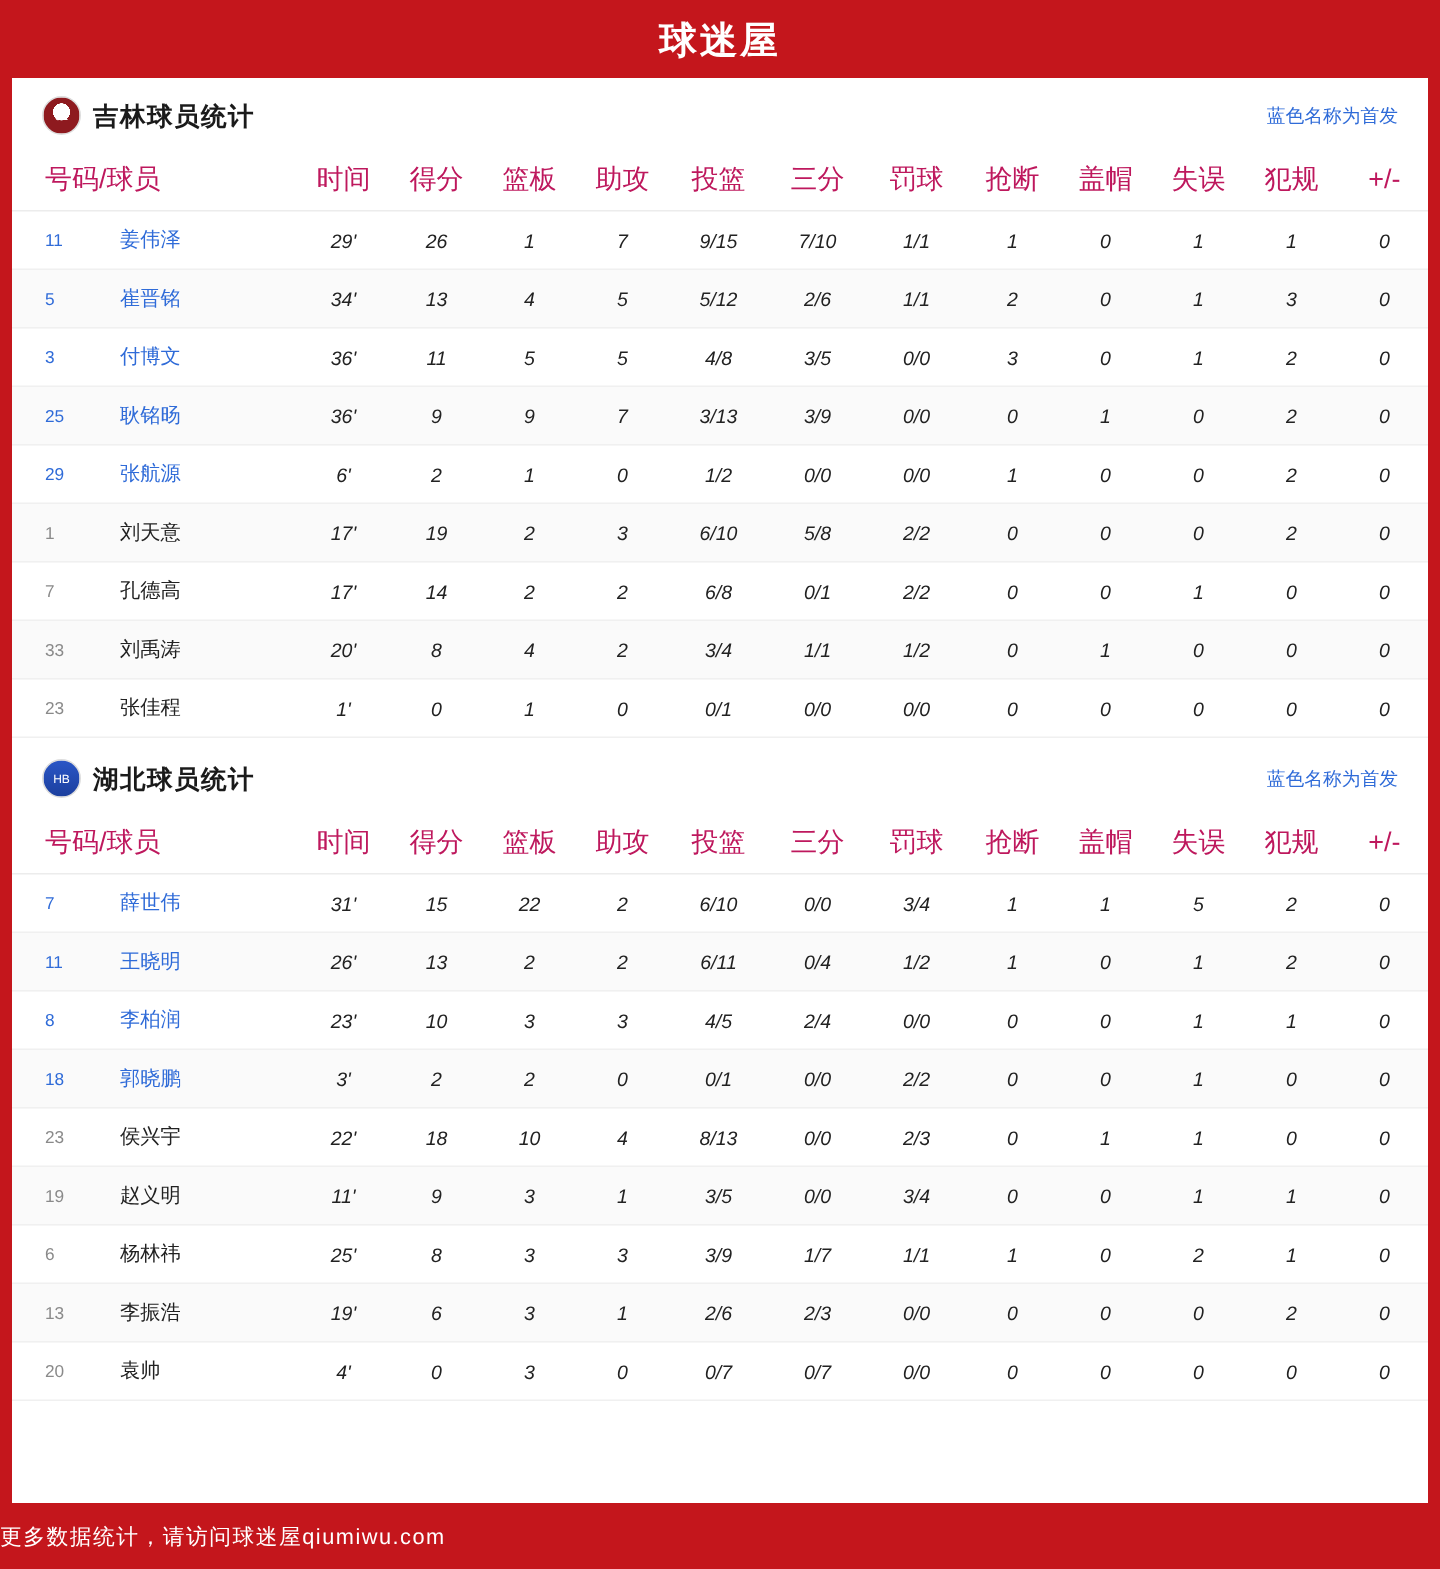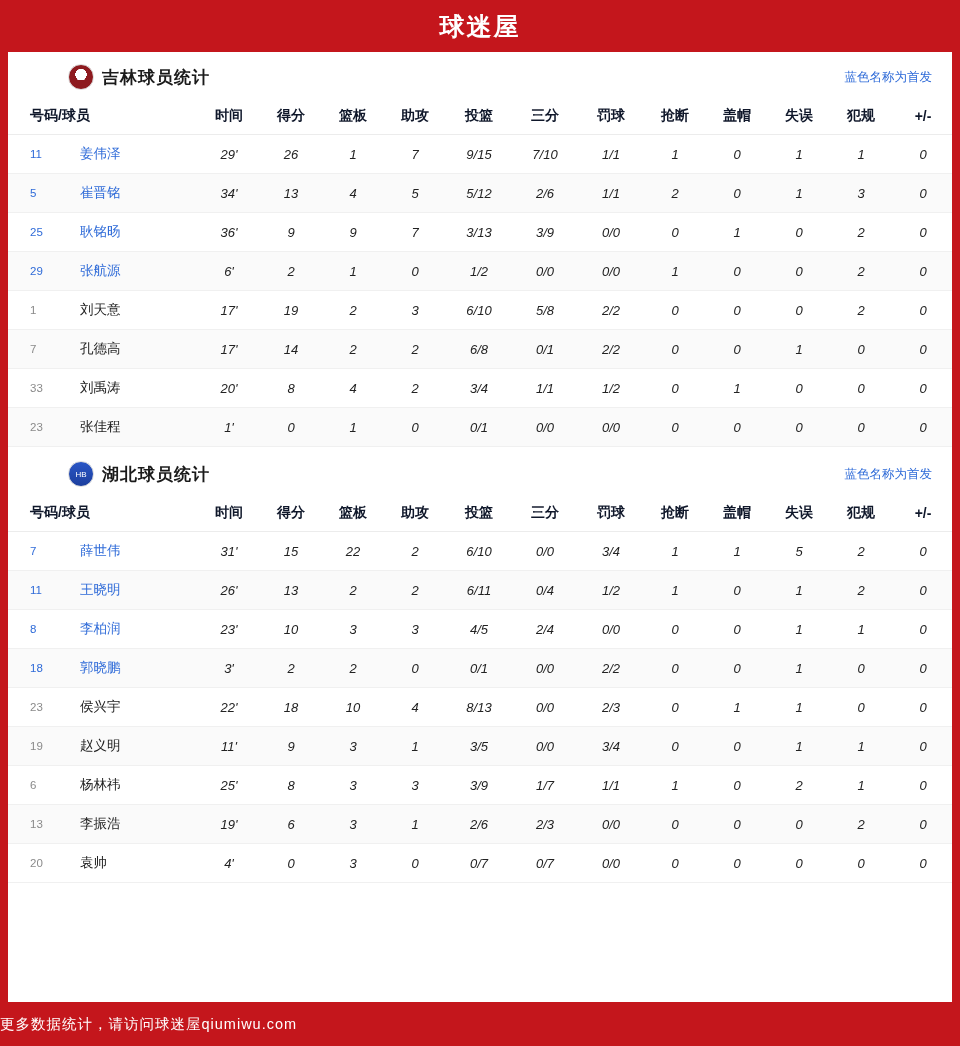--- a/index.html
+++ b/index.html
@@ -46,21 +46,20 @@
   }
   .team-logo {
     width: 26px; height: 26px;
     border-radius: 50%;
     background: #f2f2f2;
     border: 1px solid #ddd;
     display: flex; align-items: center; justify-content: center;
     font-size: 8px; color: #444;
     overflow: hidden;
     margin-right: 8px;
-    margin-left: 40px;
   }
   .logo-jl {
     background: radial-gradient(circle at 50% 40%, #ffffff 30%, #8e1a1f 31%, #8e1a1f 100%);
     color: #fff;
   }
   .logo-hb {
     background: linear-gradient(#2a56c6, #1c3f9e);
     color: #fff;
   }
   .team-title {
@@ -73,23 +72,23 @@
     margin-left: auto;
     font-size: 12.5px;
     color: #2f6bd8;
   }
   table {
     width: 100%;
     border-collapse: collapse;
     table-layout: fixed;
   }
   thead th {
-    font-size: 14px;
-    color: #0f172a;
-    font-weight: bold;
+    font-size: 18px;
+    color: #be185d;
+    font-weight: normal;
     padding: 9px 0;
     text-align: center;
     border-bottom: 1px solid #ececec;
   }
   thead th.name-col { text-align: left; padding-left: 22px; }
   tbody td {
     font-size: 13px;
     color: #222;
     text-align: center;
     padding: 10px 0;
@@ -209,20 +208,35 @@
               <td>5/12</td>
               <td>2/6</td>
               <td>1/1</td>
               <td>2</td>
               <td>0</td>
               <td>1</td>
               <td>3</td>
               <td>0</td>
             </tr>
             <tr>
+              <td class="name-col starter"><span class="num">3</span><span class="pname">付博文</span></td>
+              <td>36'</td>
+              <td>11</td>
+              <td>5</td>
+              <td>5</td>
+              <td>4/8</td>
+              <td>3/5</td>
+              <td>0/0</td>
+              <td>3</td>
+              <td>0</td>
+              <td>1</td>
+              <td>2</td>
+              <td>0</td>
+            </tr>
+            <tr>
               <td class="name-col starter"><span class="num">25</span><span class="pname">耿铭旸</span></td>
               <td>36'</td>
               <td>9</td>
               <td>9</td>
               <td>7</td>
               <td>3/13</td>
               <td>3/9</td>
               <td>0/0</td>
               <td>0</td>
               <td>1</td>

